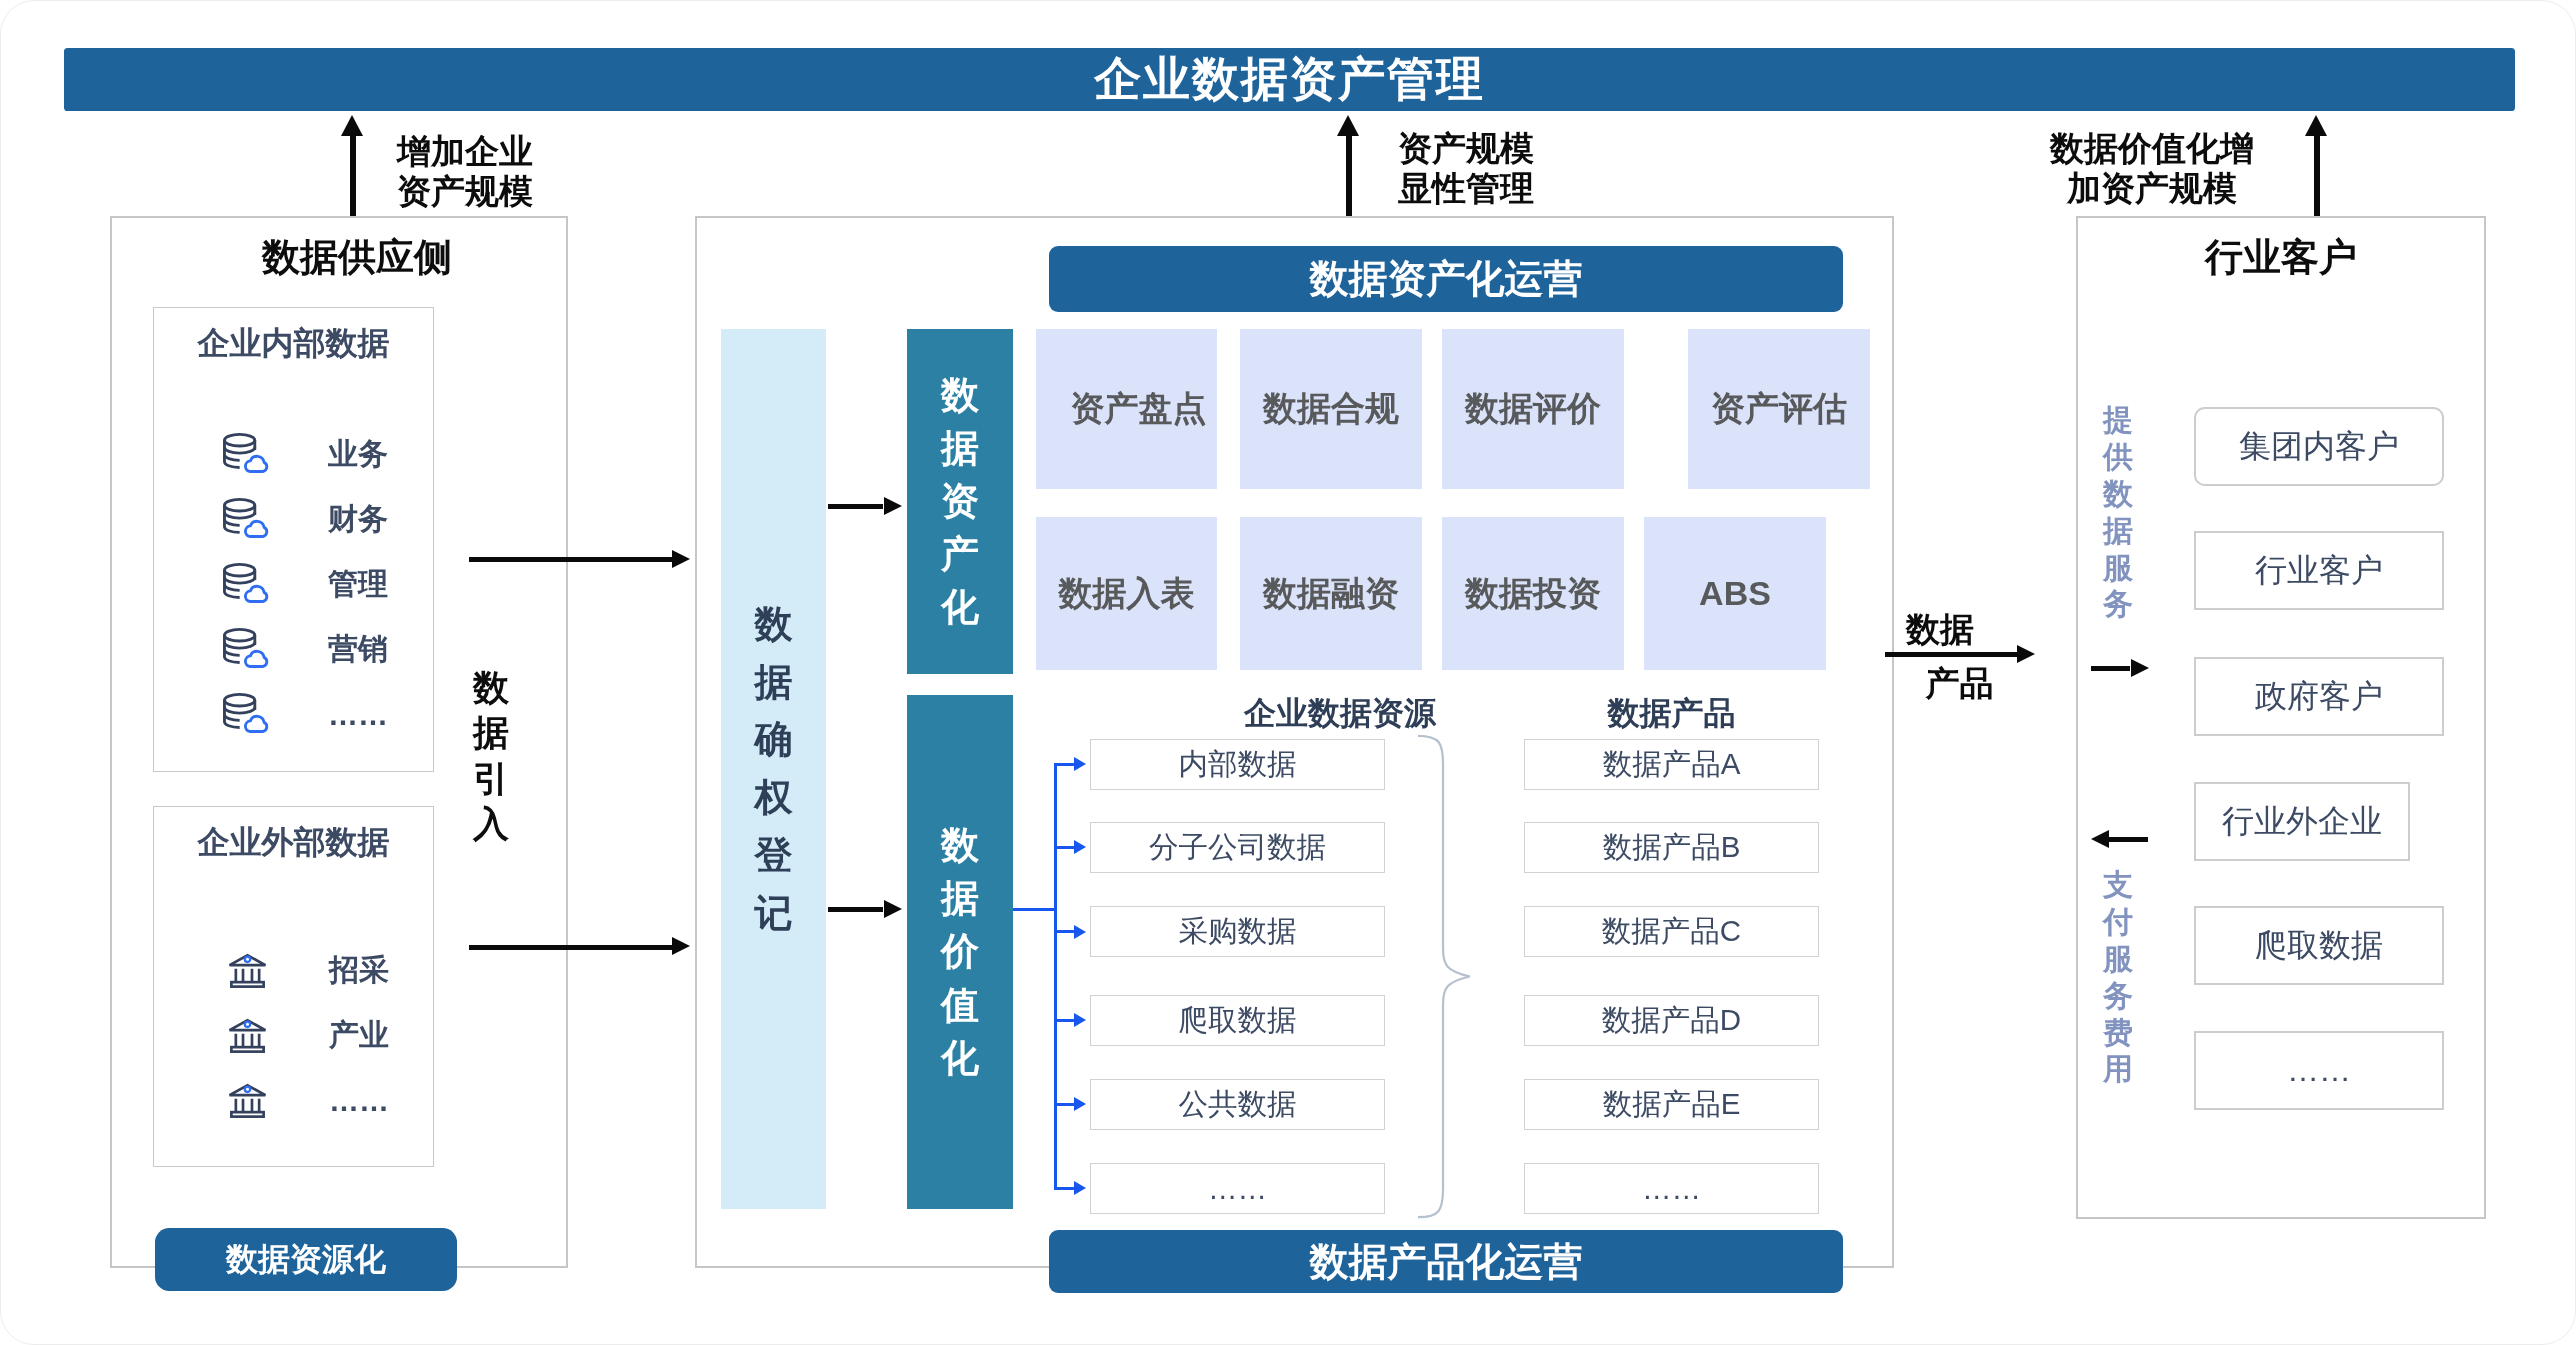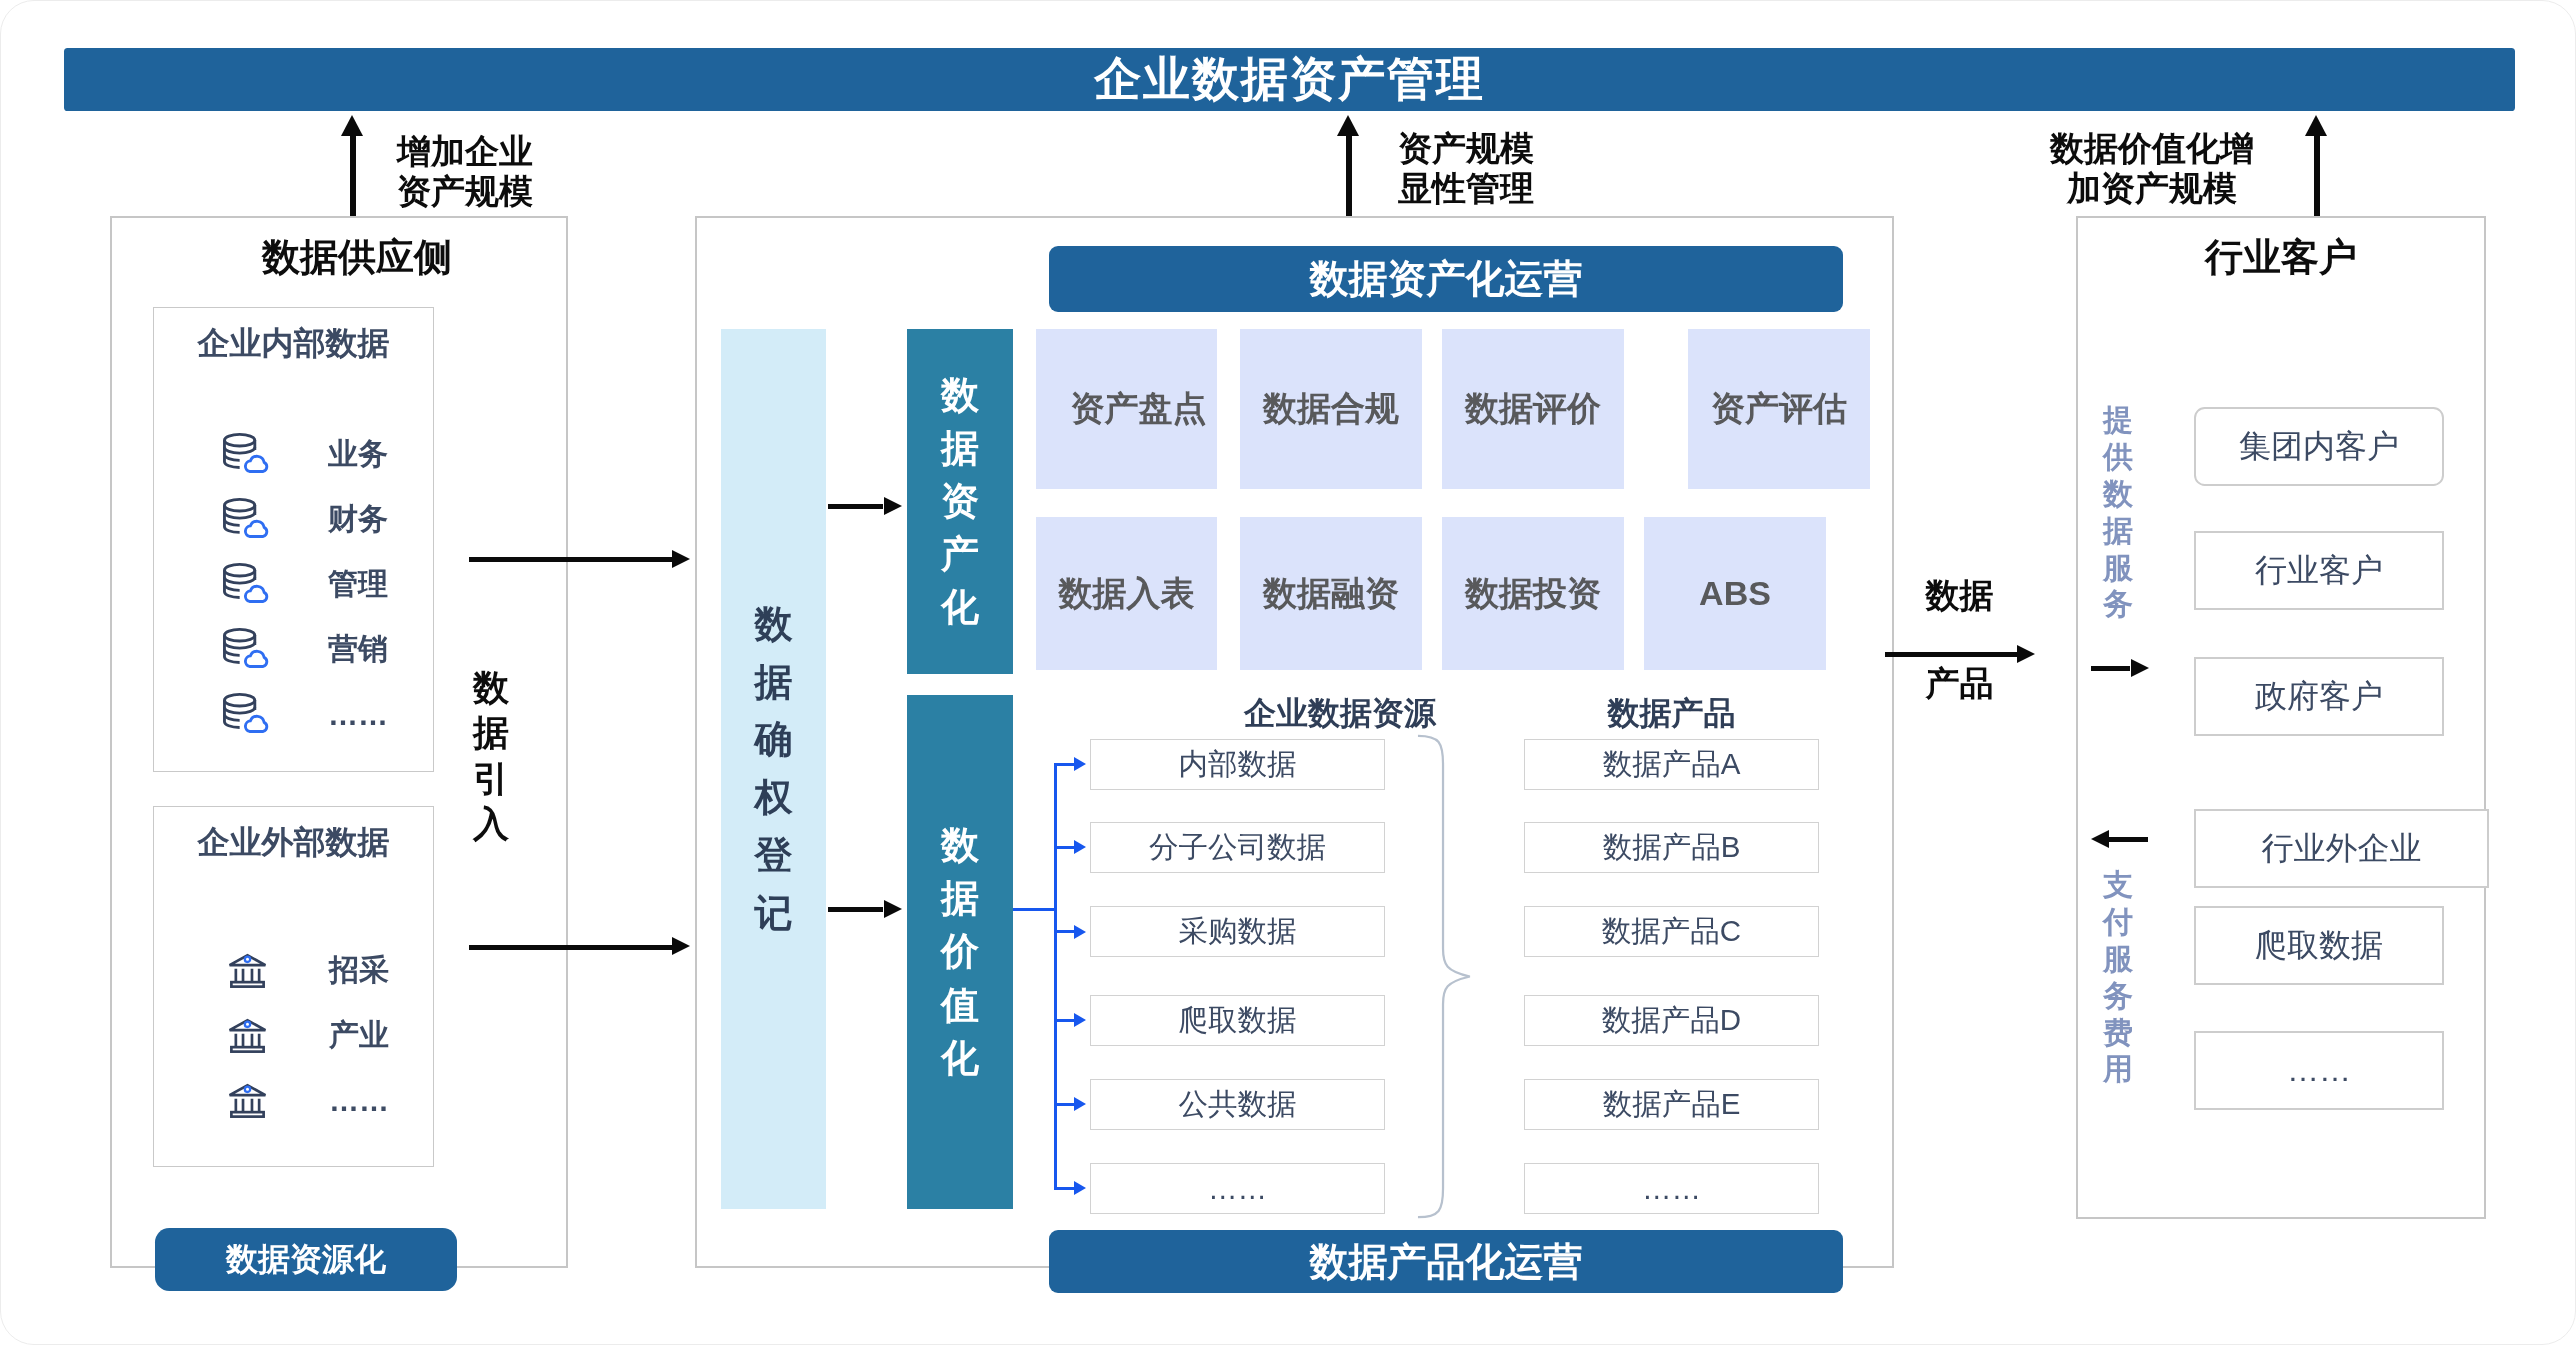--- a/index.html
+++ b/index.html
@@ -252,21 +252,21 @@
 
   <div class="abs listbox center" style="left:1523px;top:738px;width:295px;height:51px;">数据产品A</div>
   <div class="abs listbox center" style="left:1523px;top:821px;width:295px;height:51px;">数据产品B</div>
   <div class="abs listbox center" style="left:1523px;top:905px;width:295px;height:51px;">数据产品C</div>
   <div class="abs listbox center" style="left:1523px;top:994px;width:295px;height:51px;">数据产品D</div>
   <div class="abs listbox center" style="left:1523px;top:1078px;width:295px;height:51px;">数据产品E</div>
   <div class="abs listbox center" style="left:1523px;top:1162px;width:295px;height:51px;">……</div>
 
   <div class="abs banner center" style="left:1048px;top:1229px;width:794px;height:63px;border-radius:9px;font-size:39px;z-index:5;">数据产品化运营</div>
 
-  <div class="abs arrow-label" style="left:1905px;top:574px;width:107px;text-align:center;">数据</div>
+  <div class="abs arrow-label" style="left:1905px;top:608px;width:107px;">数据</div>
   <div>
     <div class="abs shaft-h" style="left:1884px;top:651px;width:132px;"></div>
     <div class="abs head-right" style="left:2016px;top:644px;"></div>
   </div>
   <div class="abs arrow-label" style="left:1905px;top:662px;width:107px;text-align:center;">产品</div>
 
   <div class="abs panel" style="left:2075px;top:215px;width:410px;height:1003px;"></div>
   <div class="abs panel-title" style="left:2075px;top:231px;width:410px;">行业客户</div>
 
   <span class="abs vstack muted-v" style="left:2102px;top:401px;">提供数据服务</span>
@@ -278,18 +278,18 @@
   <div>
     <div class="abs head-left" style="left:2090px;top:829px;"></div>
     <div class="abs shaft-h" style="left:2108px;top:836px;width:39px;"></div>
   </div>
 
   <span class="abs vstack muted-v" style="left:2102px;top:866px;">支付服务费用</span>
 
   <div class="abs clientbox center rounded" style="left:2193px;top:406px;width:250px;height:79px;">集团内客户</div>
   <div class="abs clientbox center" style="left:2193px;top:530px;width:250px;height:79px;">行业客户</div>
   <div class="abs clientbox center" style="left:2193px;top:656px;width:250px;height:79px;">政府客户</div>
-  <div class="abs clientbox center" style="left:2193px;top:781px;width:295px;height:79px;margin-top:27px;">行业外企业</div>
+  <div class="abs clientbox center" style="left:2193px;top:781px;width:216px;height:79px;">行业外企业</div>
   <div class="abs clientbox center" style="left:2193px;top:905px;width:250px;height:79px;">爬取数据</div>
   <div class="abs clientbox center" style="left:2193px;top:1030px;width:250px;height:79px;">……</div>
 
 </div>
 
 
 </body></html>

